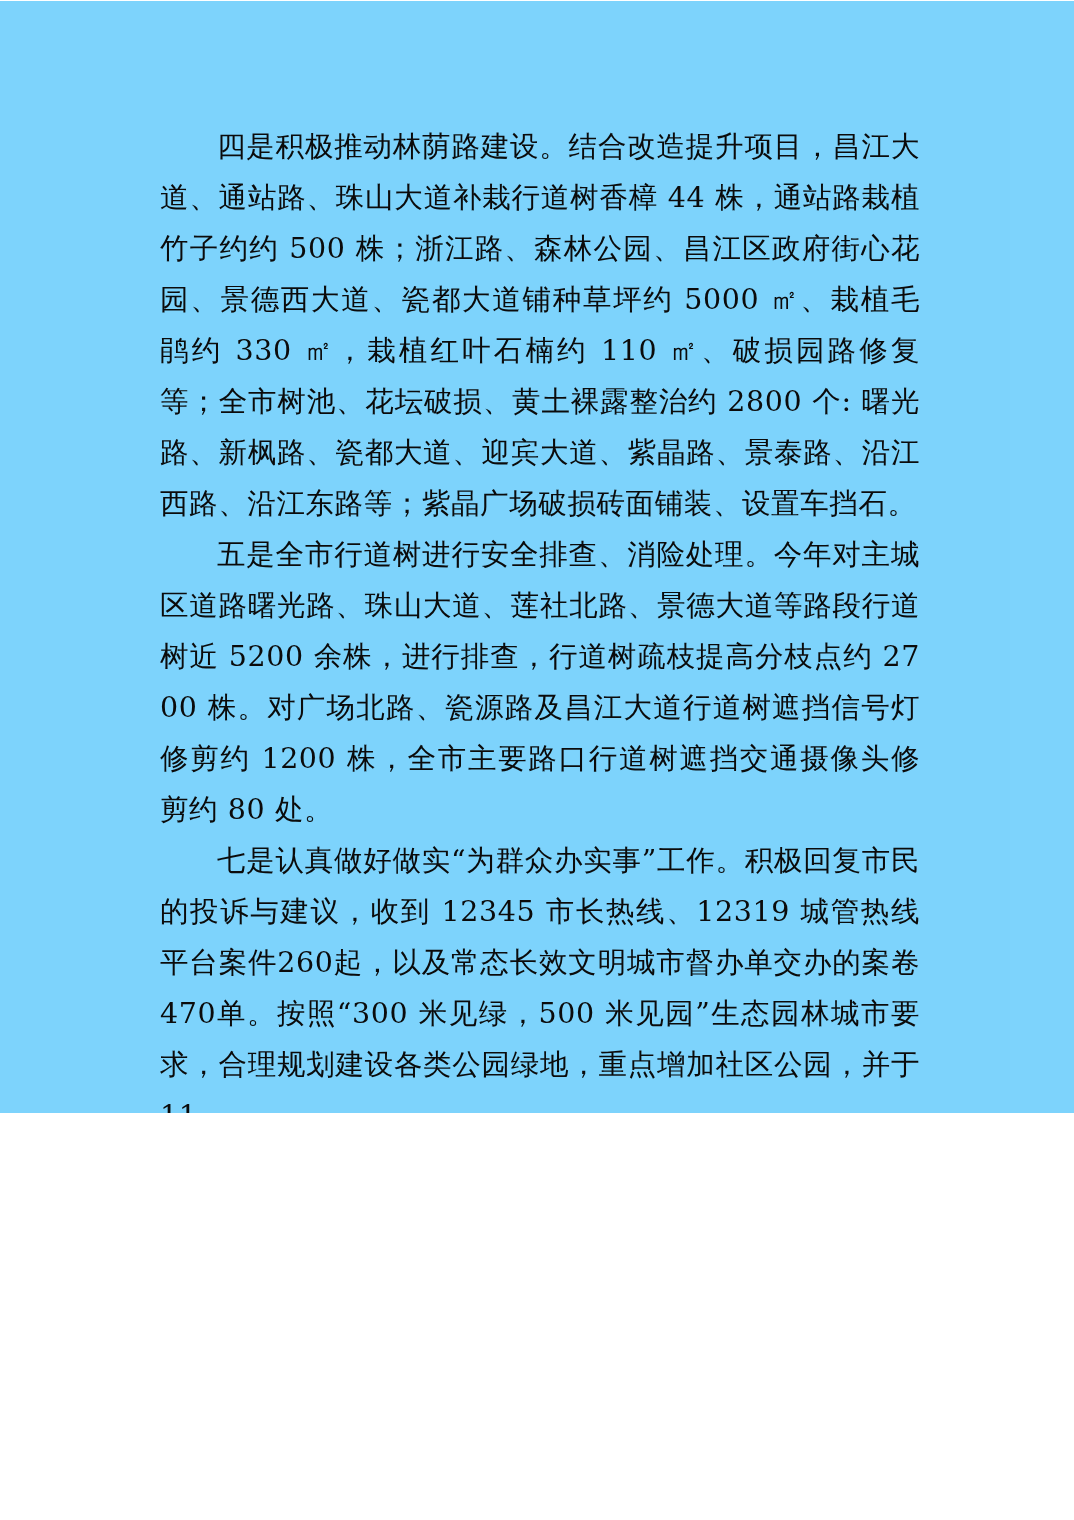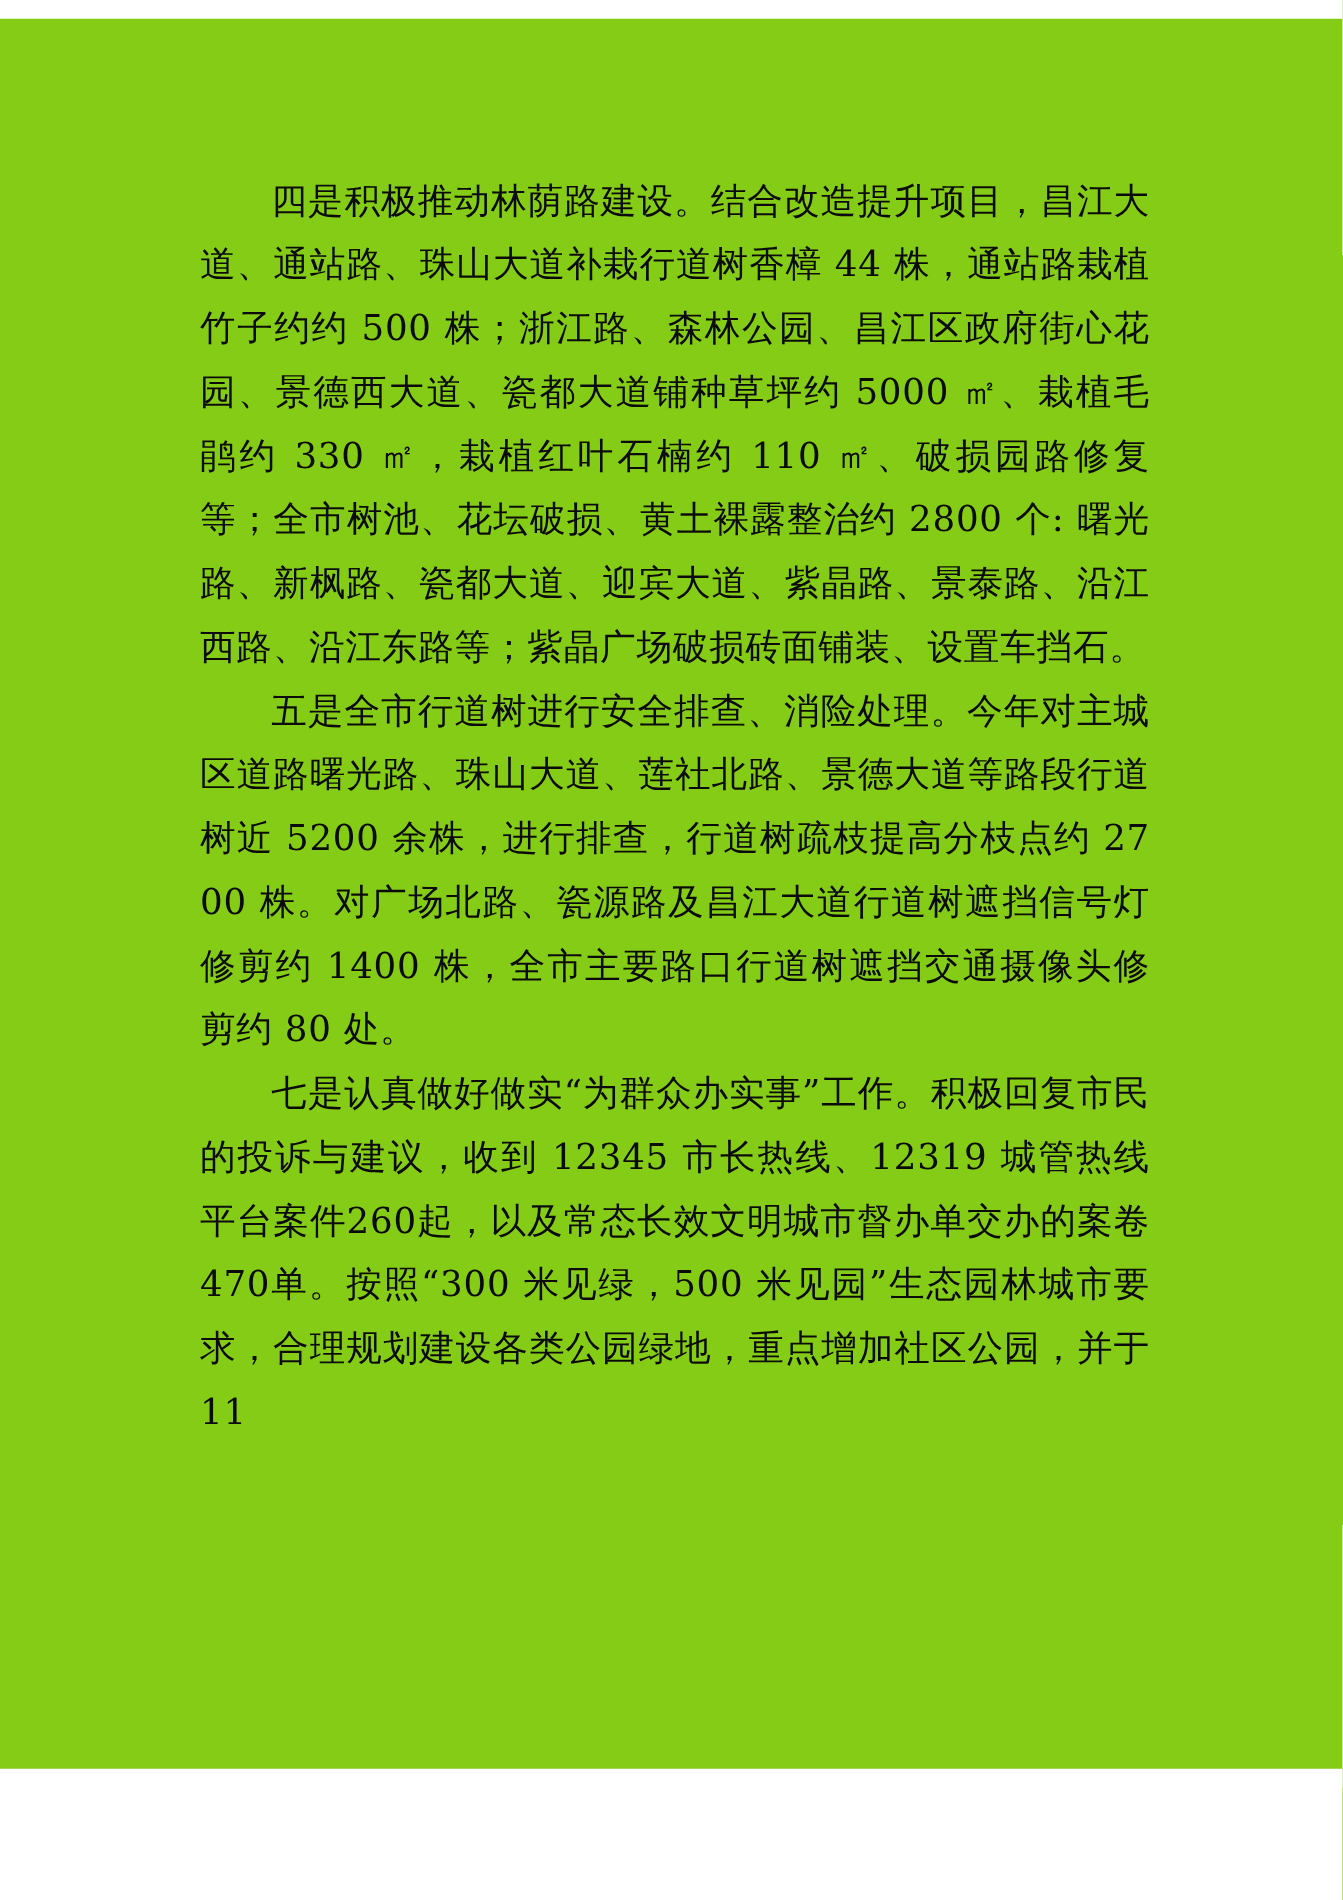--- a/index.html
+++ b/index.html
@@ -3,23 +3,23 @@
 <meta charset="utf-8">
 <style>
   html, body {
     margin: 0;
     padding: 0;
     background: #ffffff;
   }
   .page {
     position: relative;
     width: 1074px;
-    height: 1400px;
-    background: #84cc16;
-    margin: 15px auto;
+    height: 1112px;
+    background: #7dd3fc;
+    margin: 1px auto;
     box-sizing: border-box;
     overflow: hidden;
   }
   .content {
     position: absolute;
     left: 160px;
     top: 120px;
     width: 760px;
   }
   .para {
@@ -45,17 +45,17 @@
     color: #0b0b0b;
     letter-spacing: 2px;
   }
 </style>
 </head>
 <body>
 
 <div class="page">
   <div class="content">
     <p class="para">四是积极推动林荫路建设。结合改造提升项目，昌江大道、通站路、珠山大道补栽行道树香樟 44 株，通站路栽植竹子约约 500 株；浙江路、森林公园、昌江区政府街心花园、景德西大道、瓷都大道铺种草坪约 5000 ㎡、栽植毛鹃约 330 ㎡，栽植红叶石楠约 110 ㎡、破损园路修复等；全市树池、花坛破损、黄土裸露整治约 2800 个: 曙光路、新枫路、瓷都大道、迎宾大道、紫晶路、景泰路、沿江西路、沿江东路等；紫晶广场破损砖面铺装、设置车挡石。</p>
-    <p class="para">五是全市行道树进行安全排查、消险处理。今年对主城区道路曙光路、珠山大道、莲社北路、景德大道等路段行道树近 5200 余株，进行排查，行道树疏枝提高分枝点约 2700 株。对广场北路、瓷源路及昌江大道行道树遮挡信号灯修剪约 1400 株，全市主要路口行道树遮挡交通摄像头修剪约 80 处。</p>
+    <p class="para">五是全市行道树进行安全排查、消险处理。今年对主城区道路曙光路、珠山大道、莲社北路、景德大道等路段行道树近 5200 余株，进行排查，行道树疏枝提高分枝点约 2700 株。对广场北路、瓷源路及昌江大道行道树遮挡信号灯修剪约 1200 株，全市主要路口行道树遮挡交通摄像头修剪约 80 处。</p>
     <p class="para">七是认真做好做实“为群众办实事”工作。积极回复市民的投诉与建议，收到 12345 市长热线、12319 城管热线平台案件260起，以及常态长效文明城市督办单交办的案卷470单。按照“300 米见绿，500 米见园”生态园林城市要求，合理规划建设各类公园绿地，重点增加社区公园，并于 11</p>
   </div>
   <div class="page-number">— 45 —</div>
 </div>
 
 </body></html>

